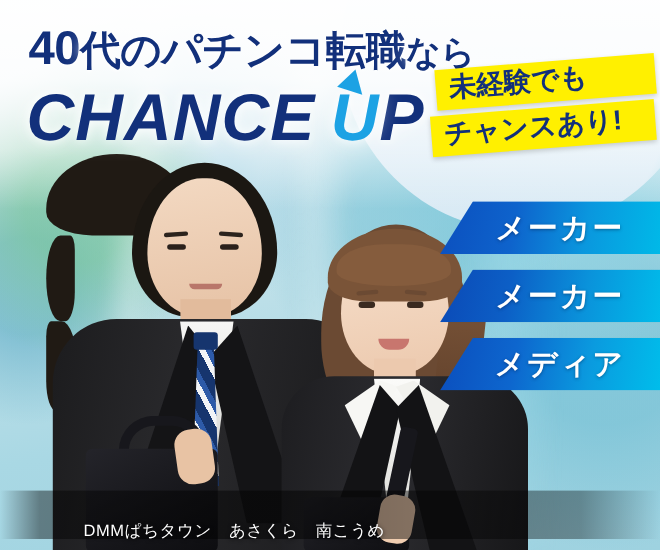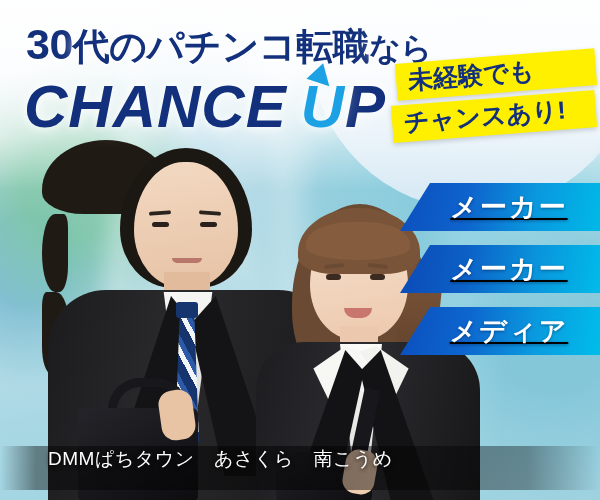--- a/index.html
+++ b/index.html
@@ -123,42 +123,42 @@
   }
   .badge-row.r2{margin-top:5px;margin-left:-4px;font-size:25px;}
 
   
   .menu{position:absolute;right:0;top:183px;width:200px;}
   .menu-btn{
     position:relative;height:48px;margin-bottom:14px;
     display:flex;align-items:center;justify-content:center;
     clip-path:polygon(30px 0,100% 0,100% 100%,0 100%);
     box-shadow:0 2px 6px rgba(0,0,0,.25);
-    text-decoration:underline;
   }
   .menu-btn span{
     color:#fff;font-size:27px;font-weight:700;letter-spacing:2px;
     text-shadow:0 1px 3px rgba(0,20,60,.45);padding-left:18px;
   }
   .menu-btn.b1{background:linear-gradient(100deg,#0B4FBE 0%,#0E63CC 34%,#0A97DE 66%,#00B9E8 100%);}
   .menu-btn.b2{background:linear-gradient(100deg,#4713DC 0%,#3A2AE0 30%,#2E6FE0 62%,#16A9E6 100%);}
   .menu-btn.b3{background:linear-gradient(100deg,#0B49B6 0%,#0C5FC6 32%,#0A93DB 66%,#00BBEA 100%);}
   .menu-btn.b4{background:linear-gradient(100deg,#7A1FE8 0%,#6A28E4 26%,#2F6BDE 62%,#17ABE6 100%);}
   .menu-btn.b5{background:linear-gradient(100deg,#0B4EBD 0%,#0D66CE 34%,#0A9BDF 68%,#00BDEB 100%);}
   .menu-btn:last-child{margin-bottom:0;}
 
   
   .caption-band{
     position:absolute;left:0;bottom:10px;width:600px;height:44px;
     background:linear-gradient(90deg,rgba(0,0,0,.0) 0%,rgba(0,0,0,.42) 6%,rgba(0,0,0,.50) 50%,rgba(0,0,0,.35) 88%,rgba(0,0,0,0) 100%);
   }
   .caption{
-    position:absolute;left:48px;bottom:28px;
-    color:#fff;font-size:19px;font-weight:500;letter-spacing:.5px;white-space:nowrap;
+    position:absolute;left:48px;bottom:8px;
+    color:#fff;font-size:15px;font-weight:500;letter-spacing:.5px;white-space:nowrap;
     text-shadow:0 1px 4px rgba(0,0,0,.9);
+    padding-left:28px;
   }
 </style>
 </head>
 <body>
 
 <div id="banner">
 
   <div class="bg-base"></div>
   <div class="bg-blur-shapes"></div>
   <div class="bg-corner-arc"></div>
@@ -203,21 +203,21 @@
     <div class="w-blouse"></div>
     <div class="w-collarL"></div>
     <div class="w-collarR"></div>
     <div class="w-lapelL"></div>
     <div class="w-lapelR"></div>
     <div class="w-strap"></div>
     <div class="w-bag"></div>
     <div class="w-hand"></div>
   </div>
 
-  <div class="headline"><span class="num">30</span><span>代のパチンコ転職</span><span class="small">なら</span></div>
+  <div class="headline"><span class="num">40</span><span>代のパチンコ転職</span><span class="small">なら</span></div>
 
   <div class="logo"><span class="w1">CHANCE</span><span class="u"><span class="arrow"></span><span>U</span></span><span class="p">P</span></div>
 
   <div class="badge">
     <div class="badge-row r1">未経験でも</div>
     <div class="badge-row r2">チャンスあり!</div>
   </div>
 
   <div class="menu">
     <div class="menu-btn b1">

